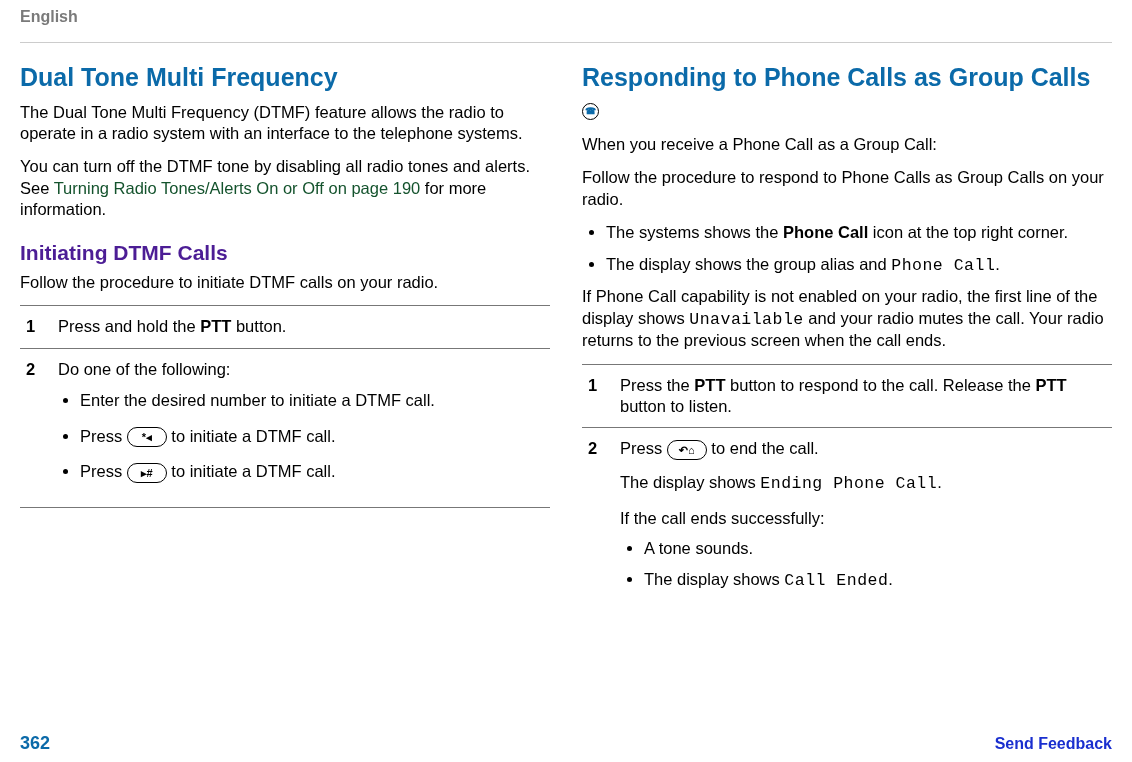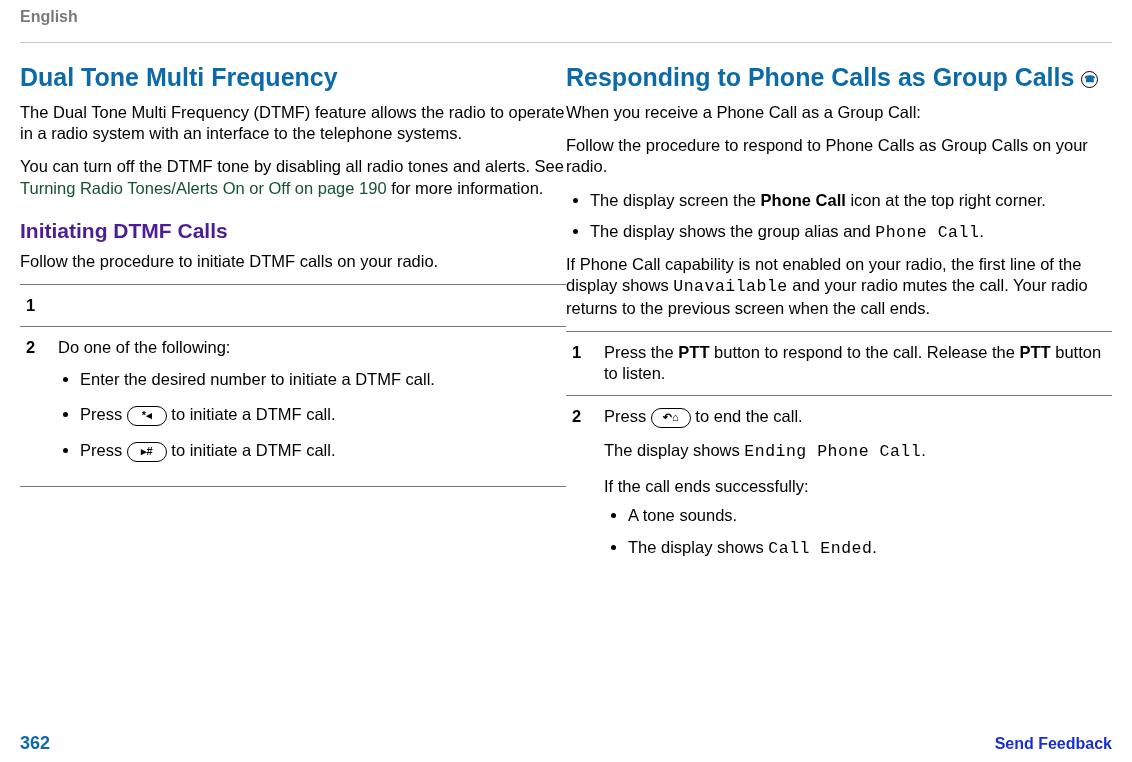--- a/index.html
+++ b/index.html
@@ -22,20 +22,21 @@
   .top-header {
     color: #7a7a7a;
     font-weight: bold;
     font-size: 16px;
     border-bottom: 1px solid #ccc;
     padding-bottom: 16px;
     margin-bottom: 18px;
   }
   .columns {
     display: flex;
+    gap: 32px;
     flex: 1;
   }
   .col {
     flex: 1;
     font-size: 16.5px;
     line-height: 1.3;
   }
   .h1 {
     color: #0b6aa9;
     font-size: 25px;
@@ -134,20 +135,23 @@
       <p>
         <span>You can turn off the DTMF tone by disabling all radio tones and alerts. See </span><span class="link">Turning Radio Tones/Alerts On or Off on page 190</span><span> for more information.</span>
       </p>
 
       <div class="h2">Initiating DTMF Calls</div>
       <p>Follow the procedure to initiate DTMF calls on your radio.</p>
 
       <div class="steps">
         <div class="step">
           <div class="step-num">1</div>
+          <div class="step-body">
+            <span>Press and hold the </span><span class="bold">PTT</span><span> button.</span>
+          </div>
         </div>
         <div class="step">
           <div class="step-num">2</div>
           <div class="step-body">
             <span>Do one of the following:</span>
             <ul>
               <li>Enter the desired number to initiate a DTMF call.</li>
               <li>
                 <span>Press </span>
                 <span class="icon-oval">*◂</span>
@@ -166,21 +170,21 @@
 
     <div class="col">
       <div class="h1">
         <span>Responding to Phone Calls as Group Calls</span>
         <span class="icon-smallcircle">☎</span>
       </div>
       <p>When you receive a Phone Call as a Group Call:</p>
       <p>Follow the procedure to respond to Phone Calls as Group Calls on your radio.</p>
       <ul class="bullets">
         <li>
-          <span>The display screen the </span><span class="bold">Phone Call</span><span> icon at the top right corner.</span>
+          <span>The systems shows the </span><span class="bold">Phone Call</span><span> icon at the top right corner.</span>
         </li>
         <li>
           <span>The display shows the group alias and </span><span class="mono">Phone Call</span><span>.</span>
         </li>
       </ul>
       <p>
         <span>If Phone Call capability is not enabled on your radio, the first line of the display shows </span><span class="mono">Unavailable</span><span> and your radio mutes the call. Your radio returns to the previous screen when the call ends.</span>
       </p>
 
       <div class="steps">

